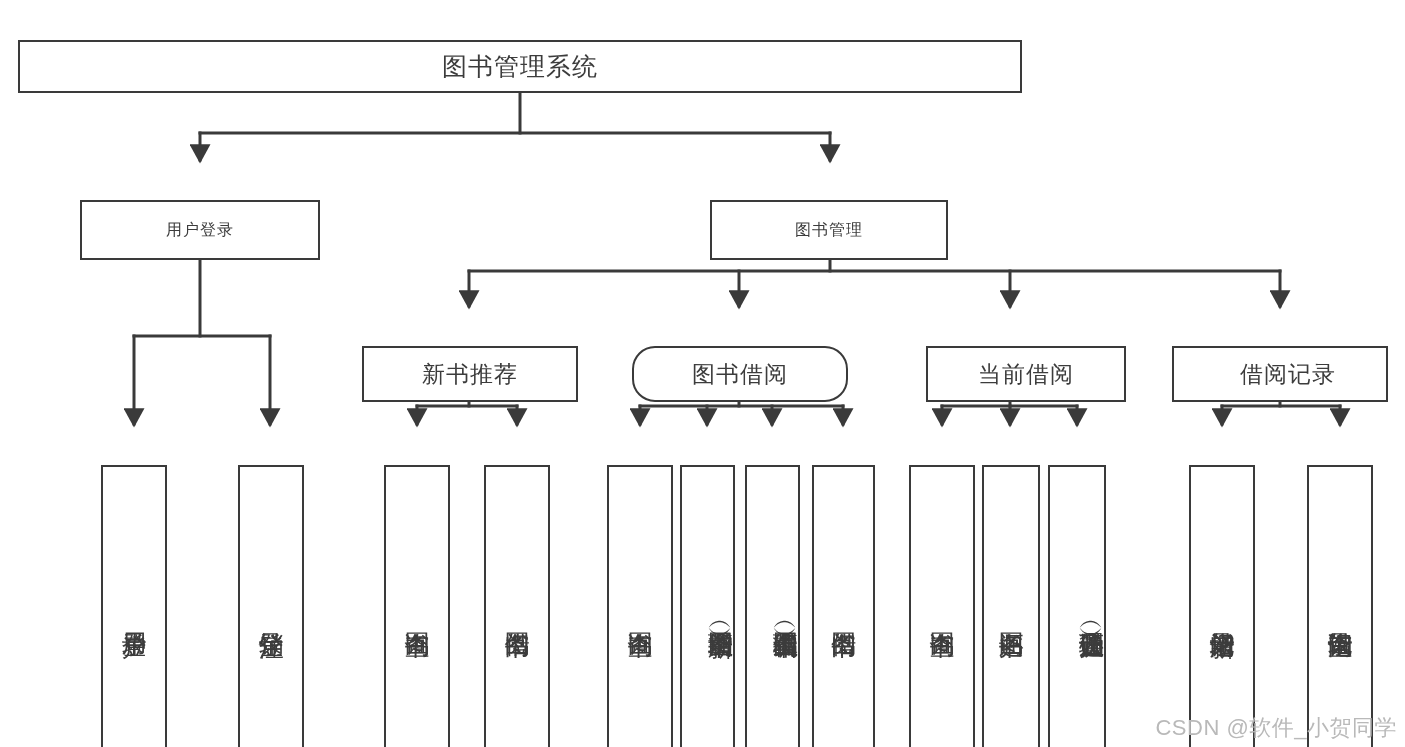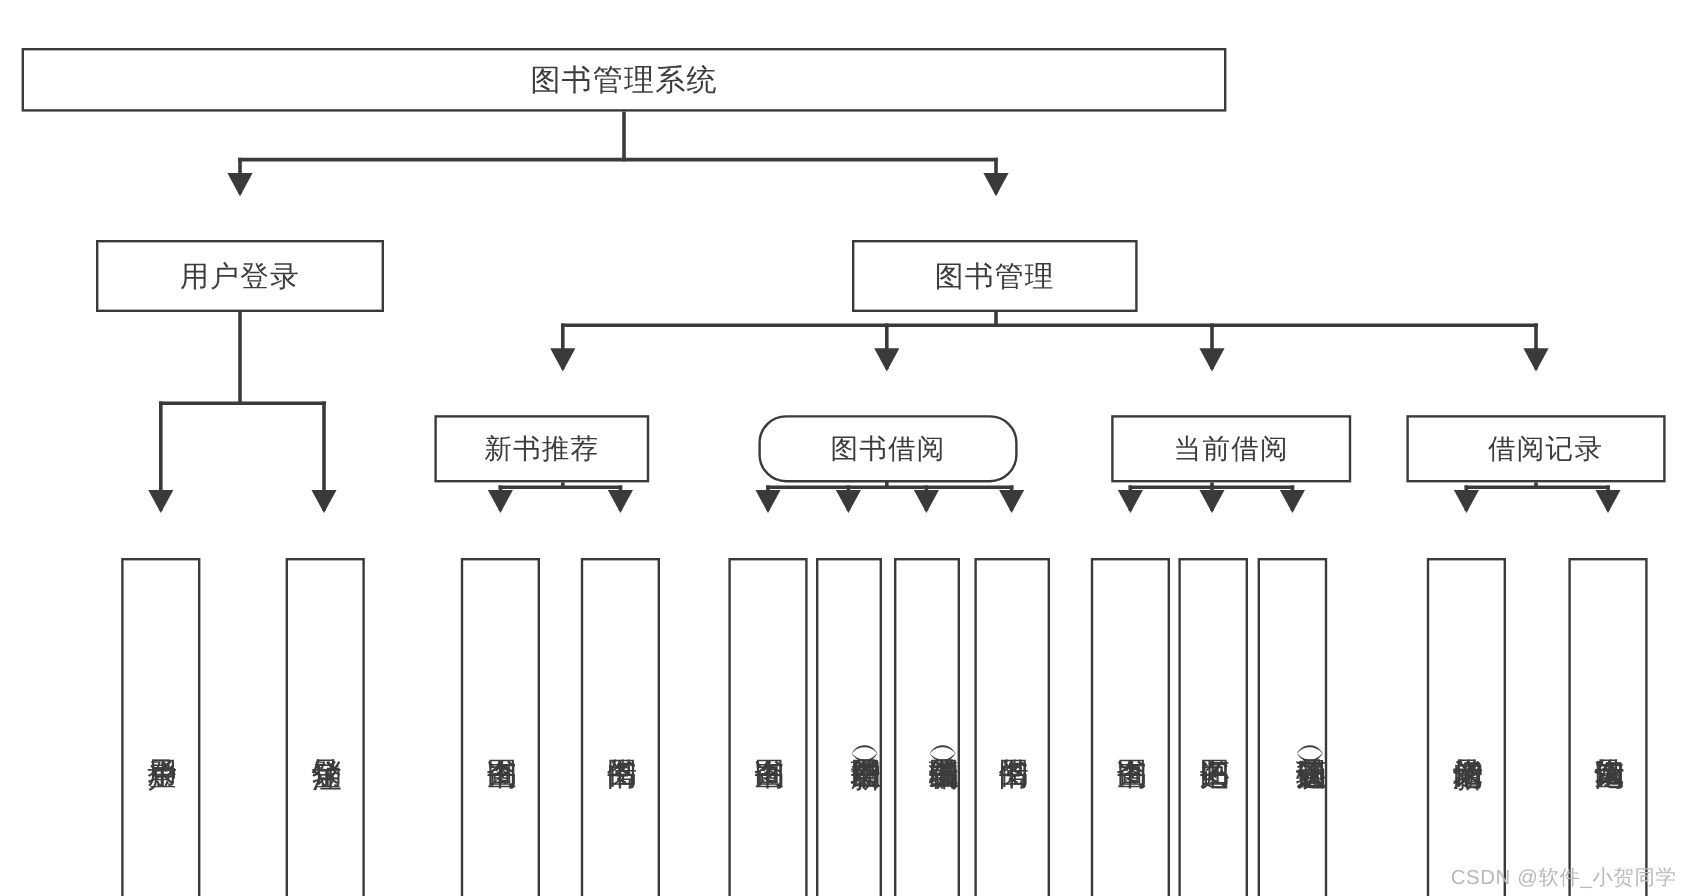--- a/index.html
+++ b/index.html
@@ -33,21 +33,21 @@
     text-align:center;
     color:#3c3c3c;
     z-index:2;
     margin-top:28px;
   }
   .node.root{
     font-size:25px;
     letter-spacing:1px;
   }
   .node.level1{
-    font-size:24px;
+    font-size:16px;
     letter-spacing:1px;
   }
   .node.level2{
     font-size:23px;
     letter-spacing:1px;
   }
   .node.leaf{
     font-size:25px;
     line-height:1.02;
     letter-spacing:0px;
@@ -57,21 +57,21 @@
     padding:6px 0;
   }
   .node.leaf.top-align{
     align-items:flex-start;
     justify-content:center;
   }
   .watermark{
     position:absolute;
     right:8px;
     bottom:4px;
-    font-size:17px;
+    font-size:22px;
     color:#b9b9b9;
     letter-spacing:0.5px;
     z-index:5;
     white-space:nowrap;
   }
 </style>
 </head>
 <body>
 
 <div id="diagram">
@@ -130,21 +130,21 @@
     <span>图书管理系统</span>
   </div>
 
   <div class="node level1" style="left:80px; top:172px; width:240px; height:60px;">
     <span>用户登录</span>
   </div>
   <div class="node level1" style="left:710px; top:172px; width:238px; height:60px;">
     <span>图书管理</span>
   </div>
 
-  <div class="node level2" style="left:362px; top:318px; width:179px; height:56px;">
+  <div class="node level2" style="left:362px; top:318px; width:216px; height:56px;">
     <span>新书推荐</span>
   </div>
   <div class="node level2" style="left:632px; top:318px; width:216px; height:56px;border-radius:23px;">
     <span>图书借阅</span>
   </div>
   <div class="node level2" style="left:926px; top:318px; width:200px; height:56px;">
     <span>当前借阅</span>
   </div>
   <div class="node level2" style="left:1172px; top:318px; width:216px; height:56px;padding-left:16px;">
     <span>借阅记录</span>

